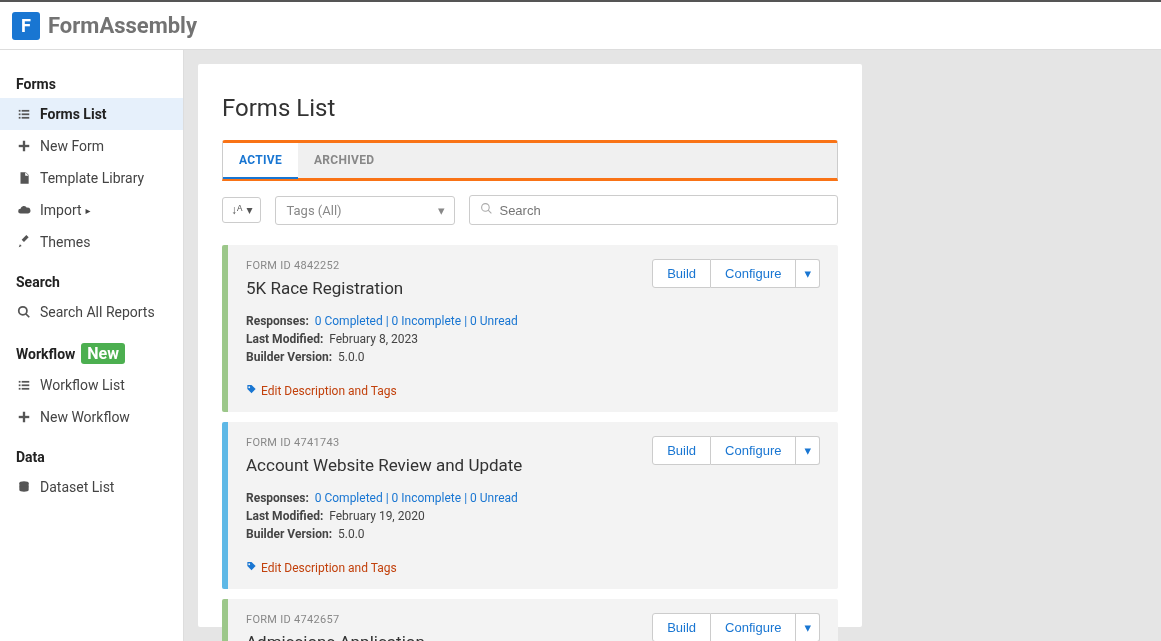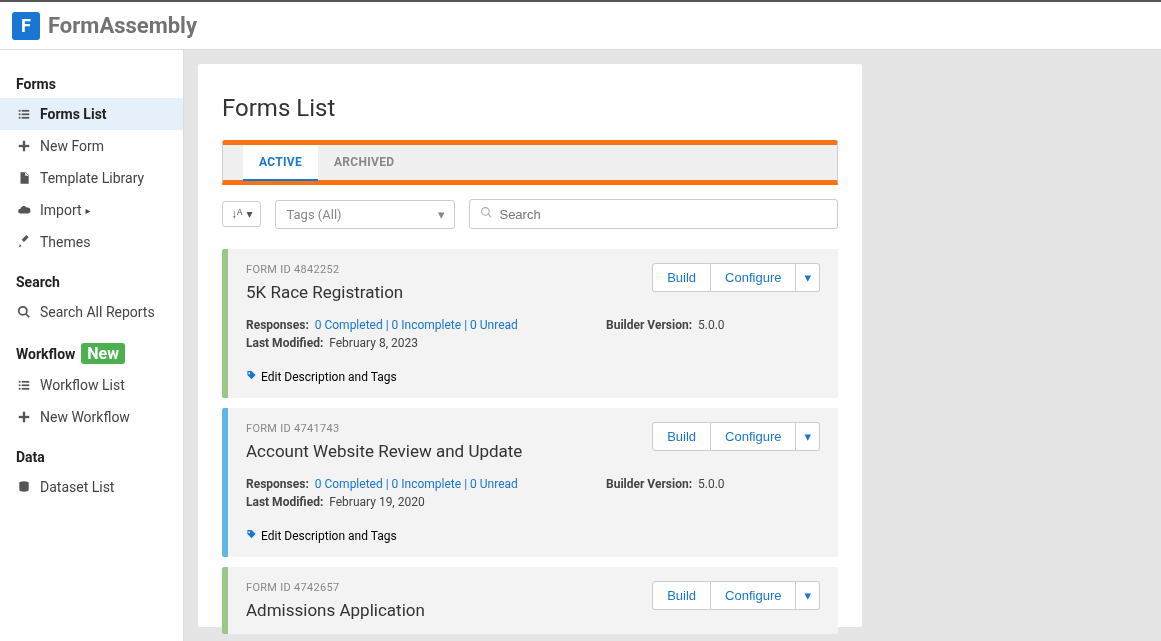--- a/index.html
+++ b/index.html
@@ -15,21 +15,21 @@
 .side-heading { font-weight: 700; font-size: 14px; padding: 6px 16px; color: #222; }
 .side-item { display: flex; align-items: center; padding: 8px 16px; color: #444; cursor: pointer; font-size: 14px; }
 .side-item.active { background: #e6f0fb; font-weight: 700; color: #222; }
 .side-item .ico { width: 16px; margin-right: 8px; display: inline-flex; align-items: center; justify-content: center; }
 .new-badge { background: #4caf50; color: #fff; font-size: 16px; font-weight: 700; padding: 1px 6px; border-radius: 3px; margin-left: 6px; }
 
 .main { flex: 1; background: #e5e5e5; display: flex; justify-content: flex-start; padding: 14px; overflow-y: auto; }
 .panel { width: 664px; background: #fff; padding: 20px 0 0 0; border-radius: 2px; }
 .page-title { font-size: 24px; font-weight: 400; padding: 10px 24px 18px 24px; color: #333; }
 
-.tabs { display: flex; background: #f0f0f0; border: 5px solid #f97316; border-left: 1px solid #ccc; border-right: 1px solid #ccc; margin: 0 24px 0 24px; border-radius: 3px 3px 0 0; padding-left: 20px; }
+.tabs { display: flex; background: #f0f0f0; border: 3px solid #f97316; border-left: 1px solid #ccc; border-right: 1px solid #ccc; margin: 0 24px 0 24px; border-radius: 3px 3px 0 0; }
 .tab { padding: 10px 16px; font-size: 12px; font-weight: 700; color: #888; cursor: pointer; letter-spacing: 0.3px; }
 .tab.active { background: #fff; color: #1976d2; border-bottom: 2px solid #1976d2; margin-bottom: -1px; }
 
 .filter-row { display: flex; align-items: center; padding: 14px 24px 10px 24px; gap: 14px; }
 .sort-btn { border: 1px solid #ccc; border-radius: 3px; padding: 5px 8px; display: flex; align-items: center; cursor: pointer; color: #555; font-size: 12px; }
 .tags-select { border: 1px solid #ccc; border-radius: 3px; padding: 6px 10px; width: 180px; display: flex; justify-content: space-between; align-items: center; color: #888; cursor: pointer; font-size: 13px; }
 .search-box { border: 1px solid #ccc; border-radius: 3px; padding: 6px 10px; flex: 1; display: flex; align-items: center; color: #aaa; }
 .search-box input { border: none; outline: none; font-size: 13px; width: 100%; margin-left: 6px; }
 
 .showing { padding: 4px 24px 10px 24px; font-size: 13px; color: #555; border-bottom: 1px solid #ddd; }
@@ -37,27 +37,27 @@
 .form-card { margin: 10px 24px; background: #f3f3f3; border-left: 6px solid #9cc78a; border-radius: 2px; padding: 14px 18px 14px 18px; position: relative; }
 .form-card.blue { border-left-color: #5eb8e6; }
 .form-card .card-head { display: flex; justify-content: space-between; align-items: flex-start; }
 .form-card .form-id { font-size: 11px; color: #888; letter-spacing: 0.3px; }
 .form-card .form-name { font-size: 17px; color: #333; margin-top: 6px; }
 .form-card .actions { display: flex; }
 .btn { background: #fff; border: 1px solid #ccc; padding: 6px 14px; font-size: 13px; color: #1976d2; cursor: pointer; text-align: center; }
 .btn.first { border-radius: 3px 0 0 3px; }
 .btn.mid { border-left: none; }
 .btn.drop { border-left: none; border-radius: 0 3px 3px 0; padding: 6px 8px; }
-.card-meta { margin-top: 16px; display: flex; font-size: 12px; color: #444; }
+.card-meta { margin-top: 16px; display: flex; font-size: 12px; color: #444; flex-direction: column; }
 .card-meta .left { width: 360px; }
 .card-meta .right { flex: 1; }
 .meta-row { margin-bottom: 4px; }
 .meta-label { font-weight: 700; }
 .meta-link { color: #1976d2; }
-.edit-link { margin-top: 16px; font-size: 12px; color: #000000; display: flex; align-items: center; cursor: pointer; }
+.edit-link { margin-top: 16px; font-size: 12px; color: #c2410c; display: flex; align-items: center; cursor: pointer; }
 .edit-link .tag-ico { margin-right: 4px; }
 </style>
 </head>
 <body>
 
 <div class="topbar">
   <div class="logo-wrap">
     <div class="logo-icon">F</div>
     <div class="logo-text">FormAssembly</div>
   </div>

